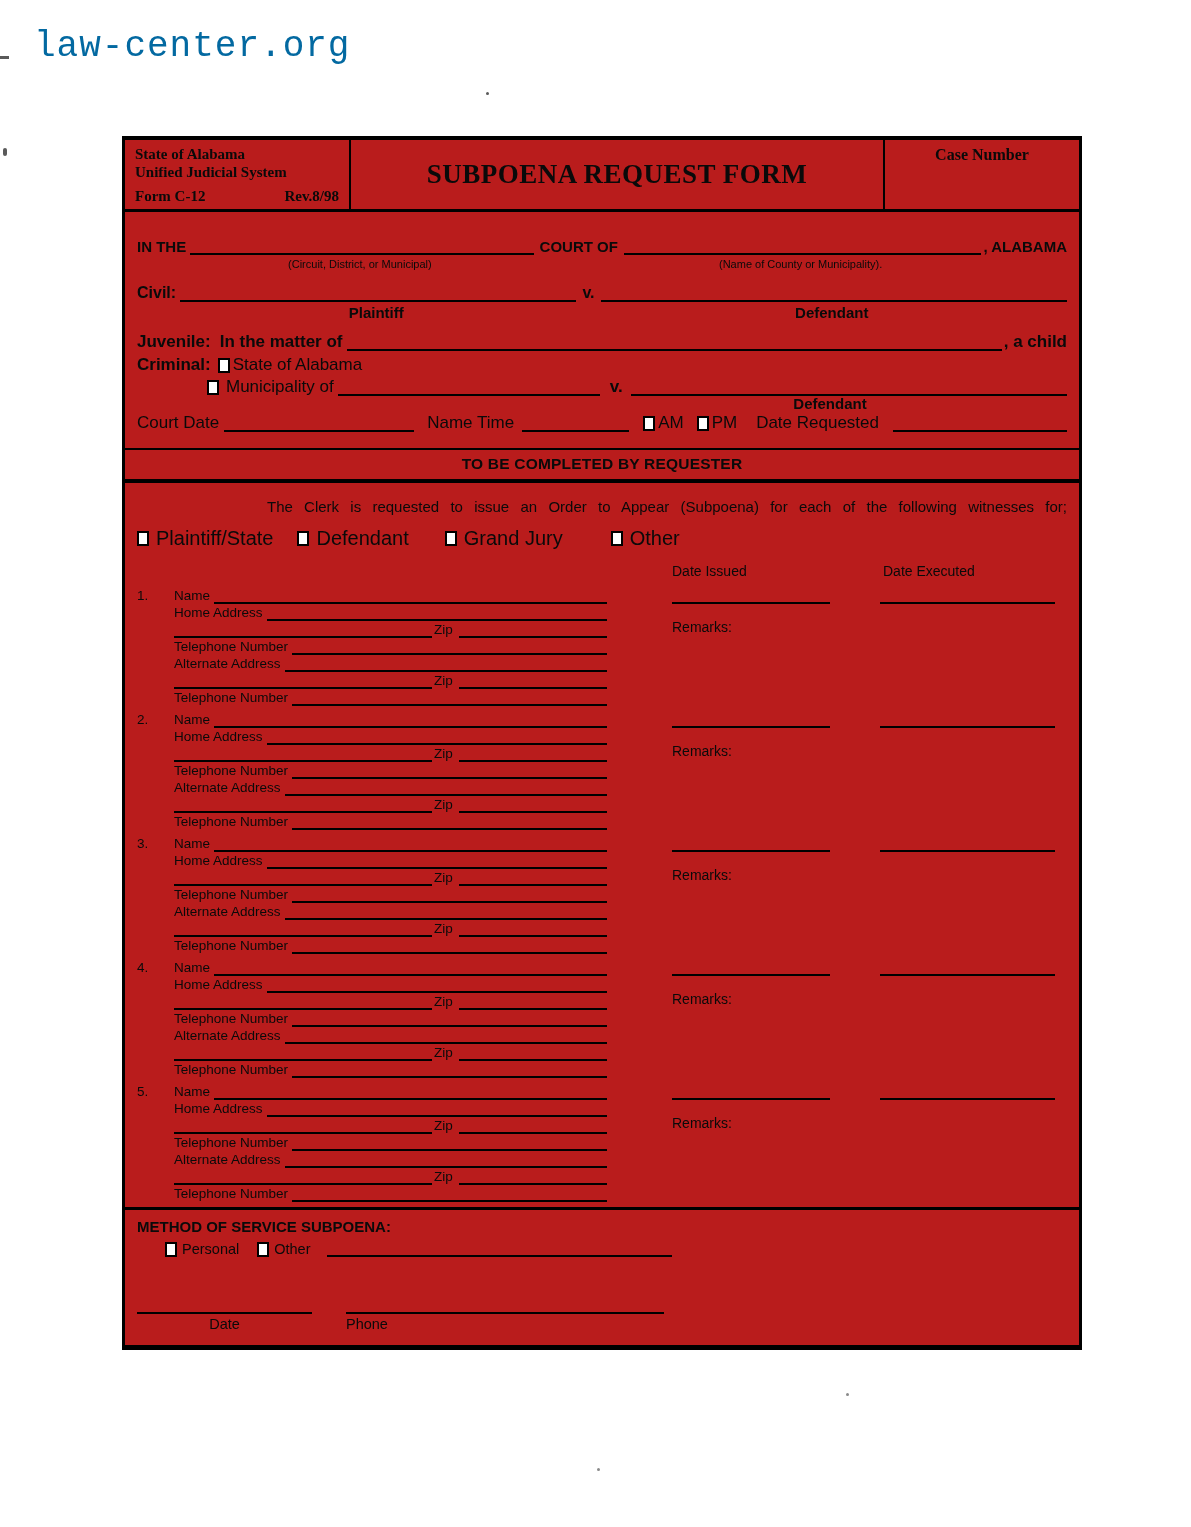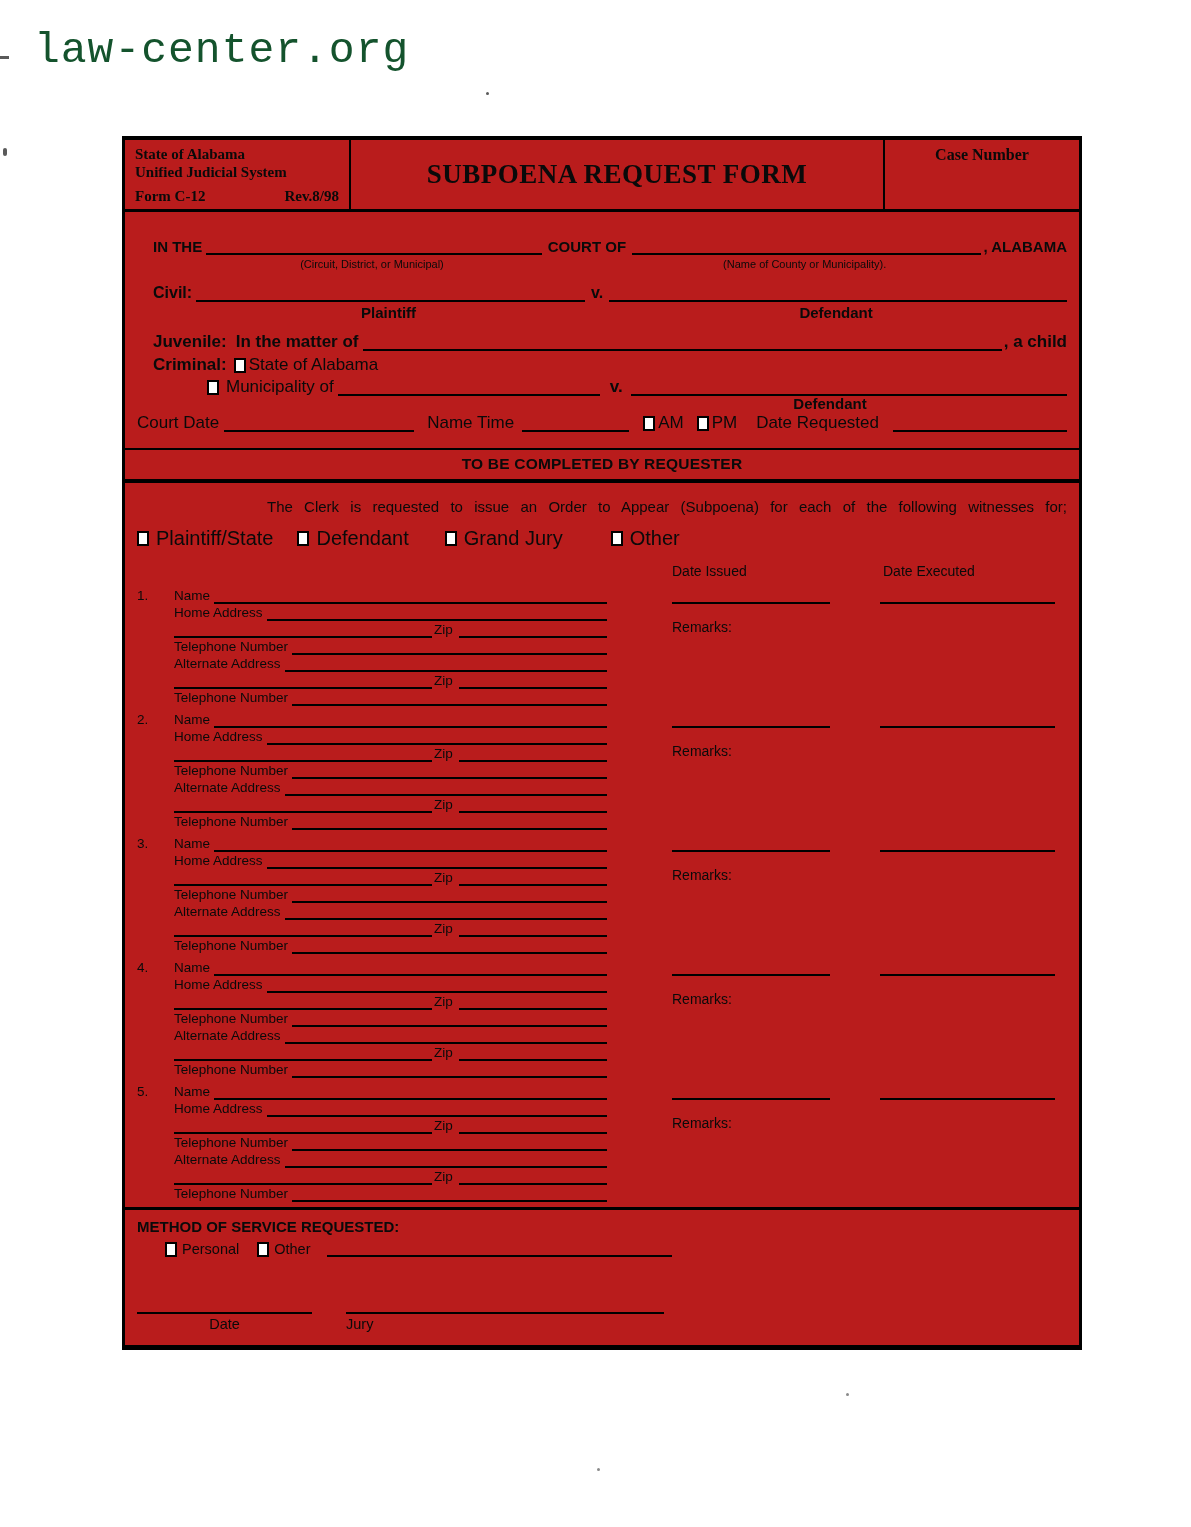--- a/index.html
+++ b/index.html
@@ -1,33 +1,33 @@
 <!DOCTYPE html>
 <html><head>
 <meta charset="utf-8">
 <style>
   html,body{margin:0;padding:0;background:#fff;}
   body{width:1191px;height:1527px;position:relative;color:#0a0a0a;
        font-family:"Liberation Sans", sans-serif;-webkit-font-smoothing:antialiased;}
   .site-title{position:absolute;left:34px;top:26px;font-family:"Liberation Mono", monospace;
-              font-size:43px;letter-spacing:1px;color:#14532d;white-space:nowrap;}
+              font-size:36px;letter-spacing:1px;color:#0369a1;white-space:nowrap;}
   .form{position:absolute;left:122px;top:136px;width:960px;box-sizing:border-box;
         border:3px solid #000;border-top-width:4px;border-bottom-width:5px;background:#b91c1c;}
   
   .hdr{display:flex;height:69px;border-bottom:3px solid #000;}
   .hdr-left{width:226px;box-sizing:border-box;border-right:2px solid #000;padding:5px 10px 4px;
             display:flex;flex-direction:column;justify-content:space-between;
             font-family:"Liberation Serif", serif;font-weight:bold;font-size:15px;line-height:18px;}
   .hdr-left .bottomrow{display:flex;justify-content:space-between;}
   .hdr-center{flex:1;border-right:2px solid #000;display:flex;align-items:center;justify-content:center;}
   .hdr-title{font-family:"Liberation Serif", serif;font-weight:bold;font-size:27px;letter-spacing:.5px;}
   .hdr-right{width:194px;box-sizing:border-box;text-align:center;padding-top:6px;
              font-family:"Liberation Serif", serif;font-weight:bold;font-size:16px;}
   
-  .b{font-weight:bold;margin-left:16px;}
+  .b{font-weight:bold;}
   .blank{border-bottom:2px solid #000;height:3px;display:inline-block;}
   .row{display:flex;align-items:flex-end;}
   .row .lbl{font-size:17px;line-height:18px;white-space:nowrap;}
   .cb{width:12px;height:15px;border:2px solid #000;display:inline-block;box-sizing:border-box;
       background:#fff;flex:none;}
   
   .court{padding:10px 12px 6px;}
   .g1{display:grid;grid-template-columns:auto 345fr auto 359fr auto;align-items:end;margin-top:16px;}
   .g2{display:grid;grid-template-columns:auto 388fr auto 456fr;align-items:end;margin-top:12px;}
   .g1 .blank,.g2 .blank{margin-left:4px;}
@@ -403,37 +403,37 @@
         <span class="blank dl1"></span>
         <span class="blank dl2"></span>
         <div class="remarks">Remarks:</div>
       </div>
 
     </div>
   </div>
 
   <div class="svc">
     <div class="svc-left">
-      <div class="svc-title">METHOD OF SERVICE REQUESTED:</div>
+      <div class="svc-title">METHOD OF SERVICE SUBPOENA:</div>
       <div class="svc-opts">
         <span class="cb"></span>
         <span style="align-self:center">Personal</span>
         <span class="gap"></span>
         <span class="cb"></span>
         <span style="align-self:center">Other</span>
         <span class="blank svc-blank"></span>
       </div>
       <div class="svc-bottom">
         <div class="sigcol datecol">
           <span class="blank" style="width:100%"></span>
           <span class="caption">Date</span>
         </div>
         <div class="sigcol clerkcol">
           <span class="blank" style="width:100%"></span>
-          <span class="caption">Jury</span>
+          <span class="caption">Phone</span>
         </div>
       </div>
     </div>
   </div>
 
 </div>
 
 <div class="art" style="left:0;top:56px;width:9px;height:3px"></div>
 <div class="art" style="left:3px;top:148px;width:4px;height:8px;border-radius:2px"></div>
 <div class="art" style="left:486px;top:92px;width:3px;height:3px;border-radius:50%"></div>

